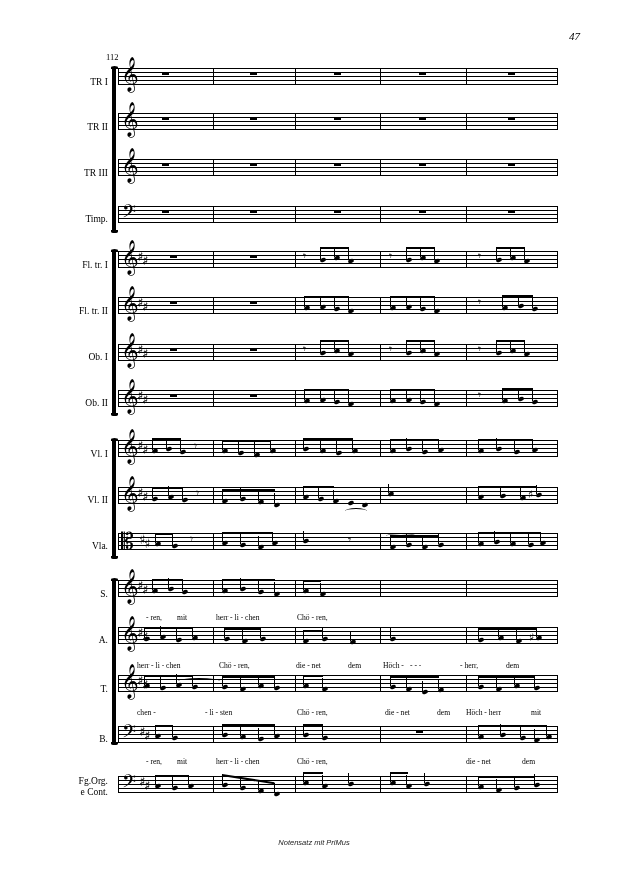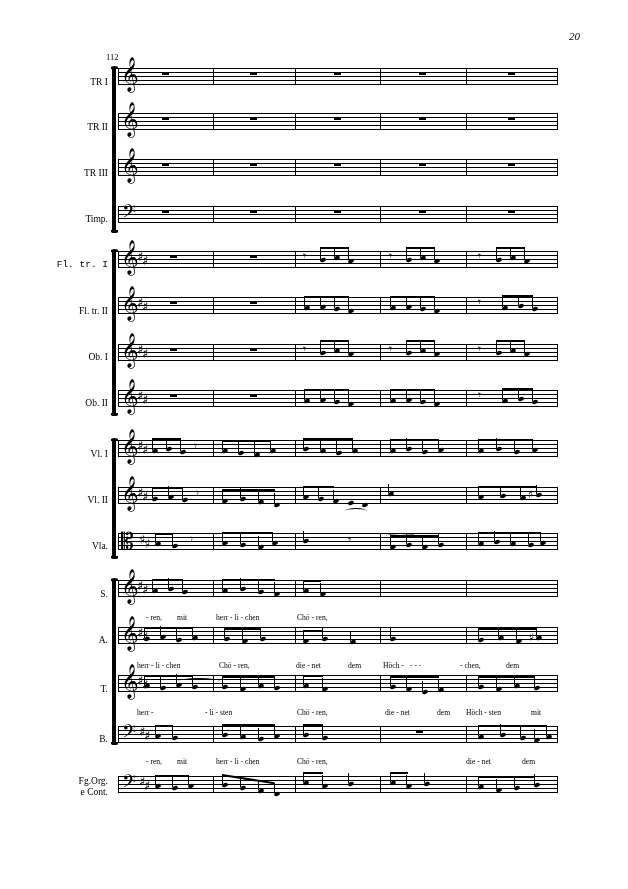--- a/index.html
+++ b/index.html
@@ -179,21 +179,21 @@
     font-family: "Liberation Serif", serif;
     font-size: 7.6px;
     white-space: nowrap;
   }
 </style>
 </head>
 <body>
 
 <div id="page">
 
-  <div id="page-number">20</div>
+  <div id="page-number">47</div>
   <div id="measure-number">112</div>
 
   <div class="score">
 
     <div class="bracket" style="top:68px;height:163px;"></div>
 
     <div class="label" style="left:8px;top:77px;">TR I</div>
     <div class="staff" style="top:68px;"></div>
     <div class="clef treble" style="top:59px;">𝄞</div>
     <div class="wholerest" style="left:162px;top:72px;"></div>
@@ -252,21 +252,21 @@
 
     <div class="barline" style="left:118px;top:206px;height:17px;"></div>
     <div class="barline" style="left:213px;top:206px;height:17px;"></div>
     <div class="barline" style="left:295px;top:206px;height:17px;"></div>
     <div class="barline" style="left:380px;top:206px;height:17px;"></div>
     <div class="barline" style="left:466px;top:206px;height:17px;"></div>
     <div class="barline" style="left:557px;top:206px;height:17px;"></div>
 
     <div class="bracket" style="top:251px;height:163px;"></div>
 
-    <div class="label" style="left:8px;top:260px;font-family:Liberation Mono, monospace;">Fl. tr. I</div>
+    <div class="label" style="left:8px;top:260px;">Fl. tr. I</div>
     <div class="staff" style="top:251px;"></div>
     <div class="clef treble" style="top:242px;">𝄞</div>
     <div class="keysig" style="left:137px;top:250px;">♯</div>
     <div class="keysig" style="left:142px;top:254px;">♯</div>
     <div class="wholerest" style="left:170px;top:255px;"></div>
     <div class="wholerest" style="left:250px;top:255px;"></div>
     <div class="rest8" style="left:303px;top:250px;">𝄾</div>
     <div class="nh" style="left:320px;top:258px;"></div>
     <div class="nh" style="left:334px;top:256px;"></div>
     <div class="nh" style="left:348px;top:259px;"></div>
@@ -653,21 +653,21 @@
     <div class="stem" style="left:498px;top:627px;height:10px;"></div>
     <div class="stem" style="left:516px;top:630px;height:10px;"></div>
     <div class="stem" style="left:536px;top:627px;height:10px;"></div>
     <div class="beam" style="left:478px;top:628px;width:59px;"></div>
     <div class="acc" style="left:529px;top:632px;">♯</div>
     <div class="lyric" style="left:137px;top:661px;">herr - li - chen</div>
     <div class="lyric" style="left:219px;top:661px;">Chö - ren,</div>
     <div class="lyric" style="left:296px;top:661px;">die - net</div>
     <div class="lyric" style="left:348px;top:661px;">dem</div>
     <div class="lyric" style="left:383px;top:661px;">Höch -</div>
-    <div class="lyric" style="left:460px;top:661px;">- chen,</div>
+    <div class="lyric" style="left:460px;top:661px;">- herr,</div>
     <div class="lyric" style="left:506px;top:661px;">dem</div>
     <div class="lyric" style="left:410px;top:661px;">- - -</div>
 
     <div class="label" style="left:8px;top:684px;">T.</div>
     <div class="staff" style="top:675px;"></div>
     <div class="clef treble" style="top:666px;">𝄞</div>
     <div class="keysig" style="left:137px;top:674px;">♯</div>
     <div class="keysig" style="left:142px;top:678px;">♯</div>
     <div class="nh" style="left:144px;top:684px;"></div>
     <div class="nh" style="left:160px;top:686px;"></div>
@@ -704,26 +704,26 @@
     <div class="beam" style="left:390px;top:676px;width:49px;"></div>
     <div class="nh" style="left:478px;top:685px;"></div>
     <div class="nh" style="left:496px;top:687px;"></div>
     <div class="nh" style="left:514px;top:684px;"></div>
     <div class="nh" style="left:534px;top:686px;"></div>
     <div class="stem" style="left:478px;top:676px;height:10px;"></div>
     <div class="stem" style="left:496px;top:678px;height:10px;"></div>
     <div class="stem" style="left:514px;top:675px;height:10px;"></div>
     <div class="stem" style="left:534px;top:677px;height:10px;"></div>
     <div class="beam" style="left:478px;top:676px;width:57px;"></div>
-    <div class="lyric" style="left:137px;top:708px;">herr -</div>
+    <div class="lyric" style="left:137px;top:708px;">chen -</div>
     <div class="lyric" style="left:205px;top:708px;">- li - sten</div>
     <div class="lyric" style="left:297px;top:708px;">Chö - ren,</div>
     <div class="lyric" style="left:385px;top:708px;">die - net</div>
     <div class="lyric" style="left:437px;top:708px;">dem</div>
-    <div class="lyric" style="left:466px;top:708px;">Höch - sten</div>
+    <div class="lyric" style="left:466px;top:708px;">Höch - herr</div>
     <div class="lyric" style="left:531px;top:708px;">mit</div>
 
     <div class="label" style="left:8px;top:734px;">B.</div>
     <div class="staff" style="top:726px;"></div>
     <div class="clef bass" style="top:723px;">𝄢</div>
     <div class="keysig" style="left:139px;top:725px;">♯</div>
     <div class="keysig" style="left:144px;top:729px;">♯</div>
     <div class="nh" style="left:155px;top:734px;"></div>
     <div class="nh" style="left:172px;top:736px;"></div>
     <div class="stem" style="left:155px;top:725px;height:10px;"></div>
@@ -838,13 +838,14 @@
 
     <div class="barline" style="left:118px;top:776px;height:17px;"></div>
     <div class="barline" style="left:213px;top:776px;height:17px;"></div>
     <div class="barline" style="left:295px;top:776px;height:17px;"></div>
     <div class="barline" style="left:380px;top:776px;height:17px;"></div>
     <div class="barline" style="left:466px;top:776px;height:17px;"></div>
     <div class="barline" style="left:557px;top:776px;height:17px;"></div>
 
   </div>
 
+  <div id="footer">Notensatz mit PriMus</div>
 </div>
 
 </body></html>

